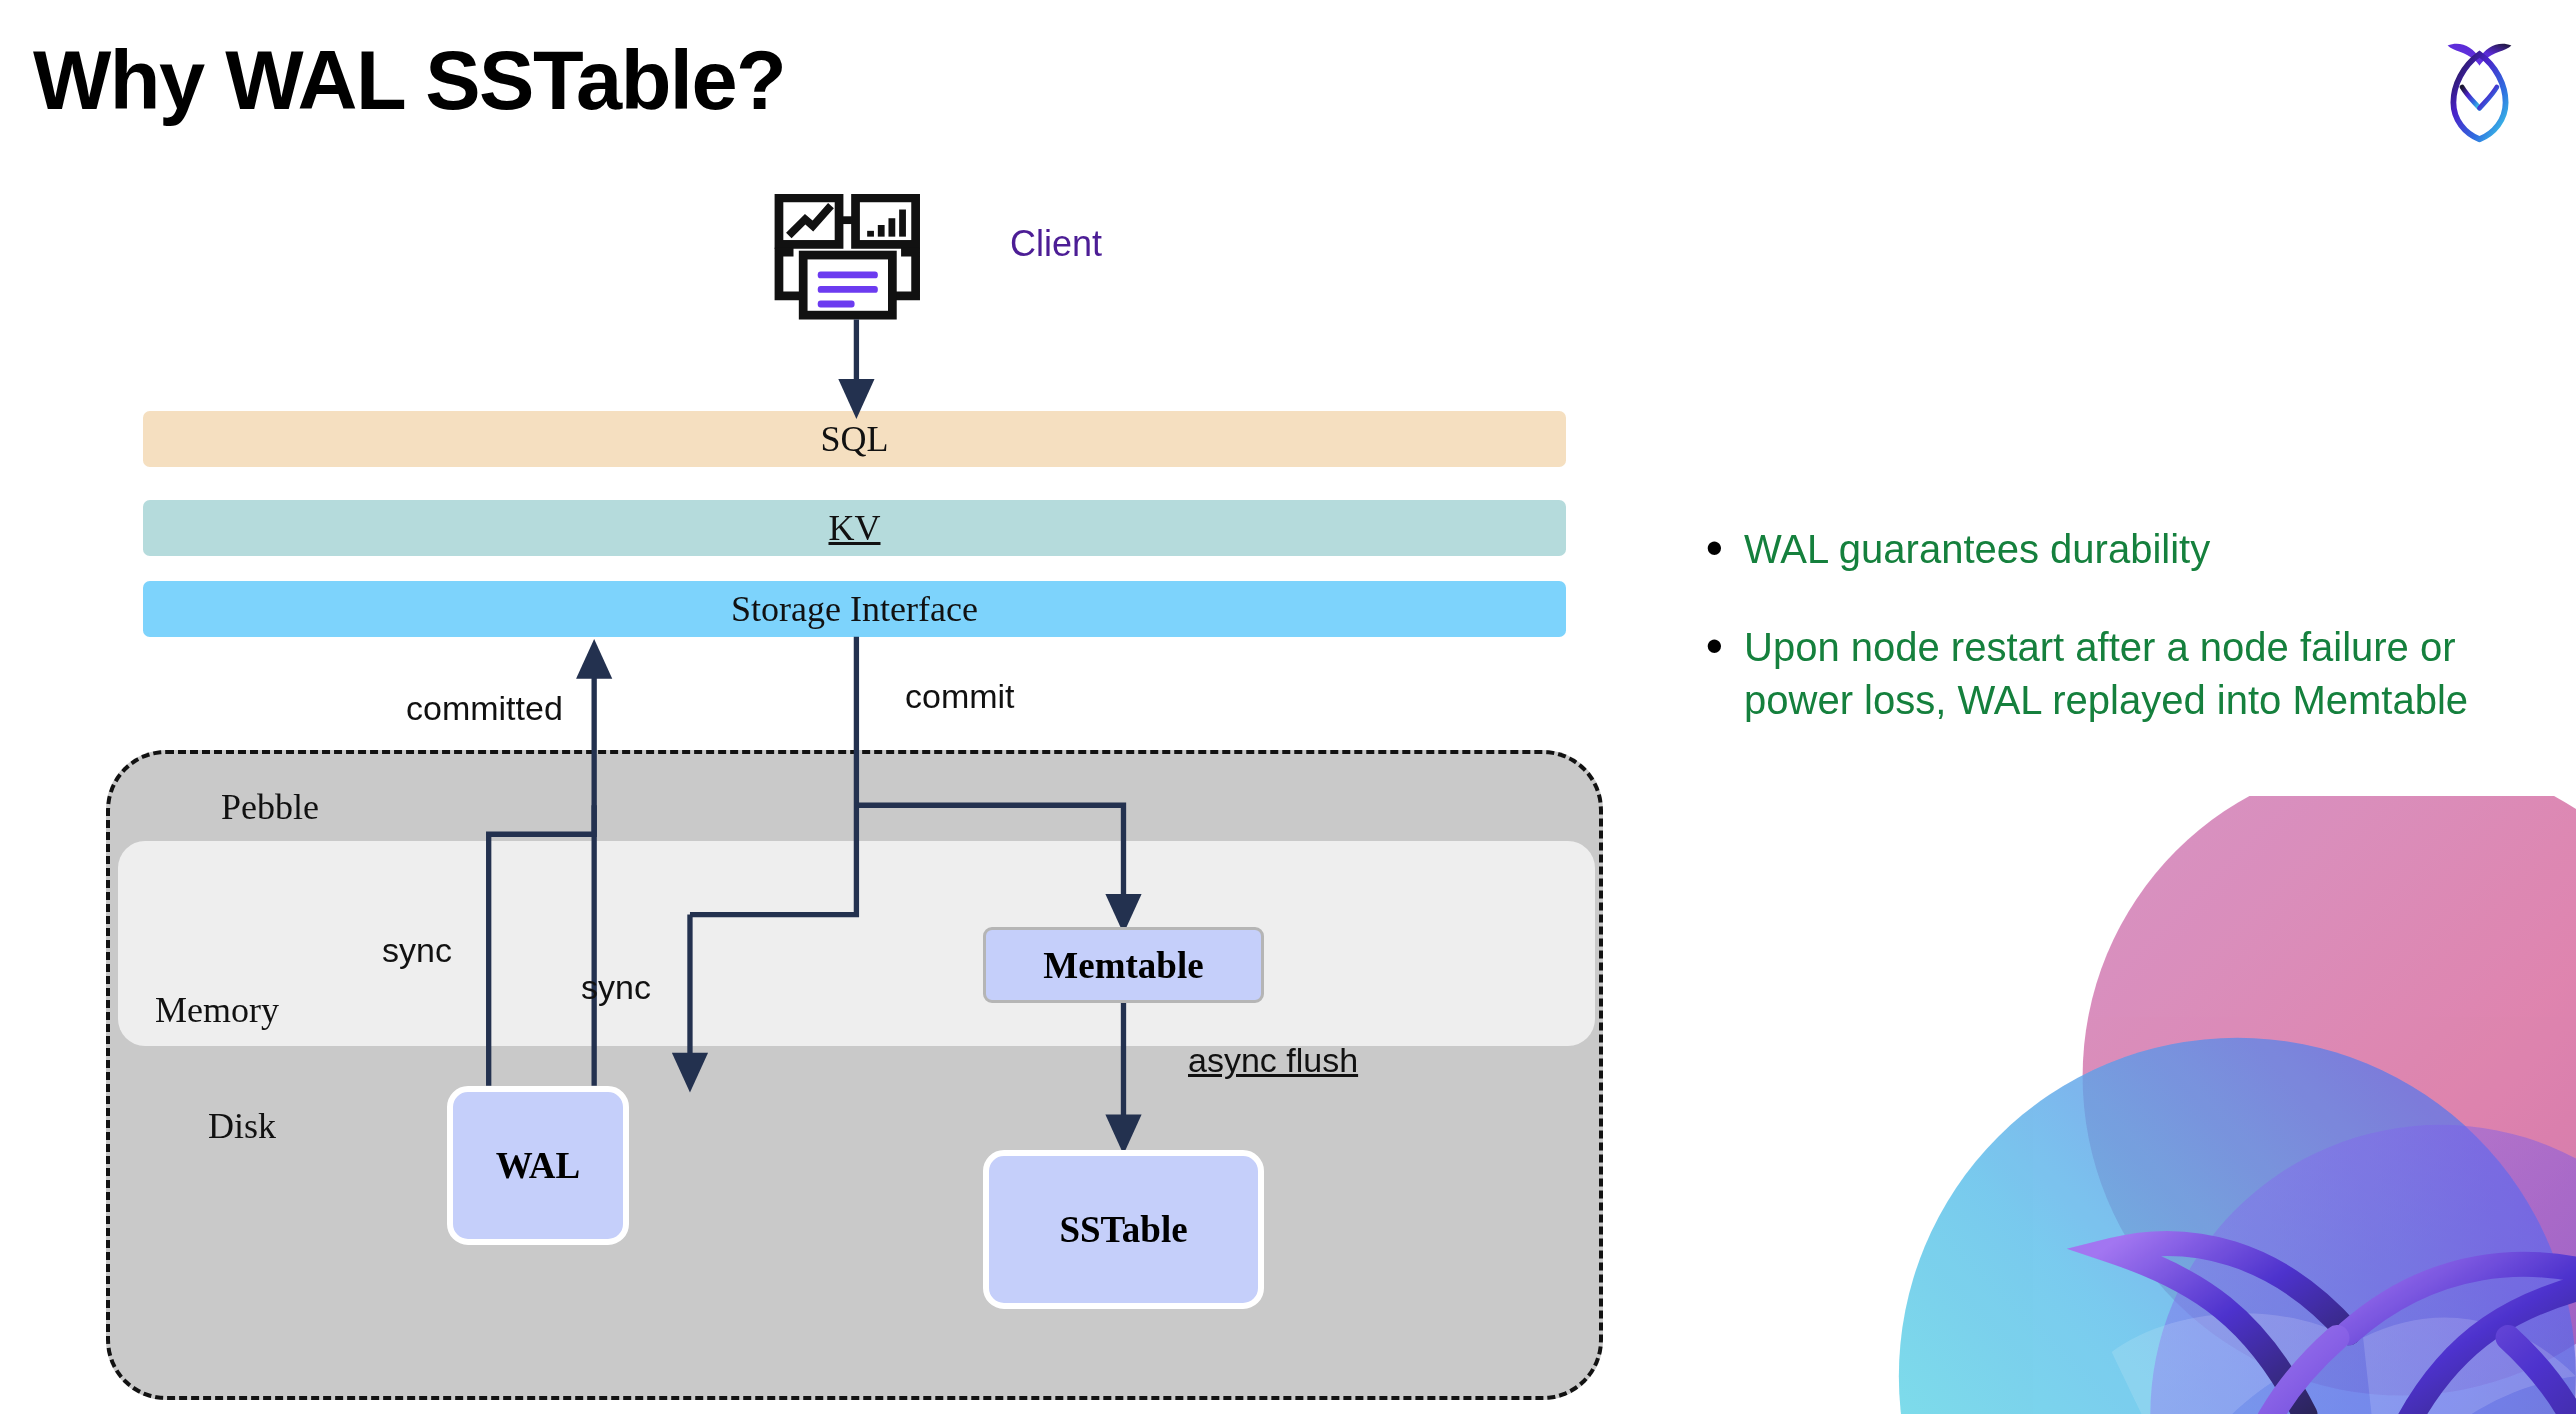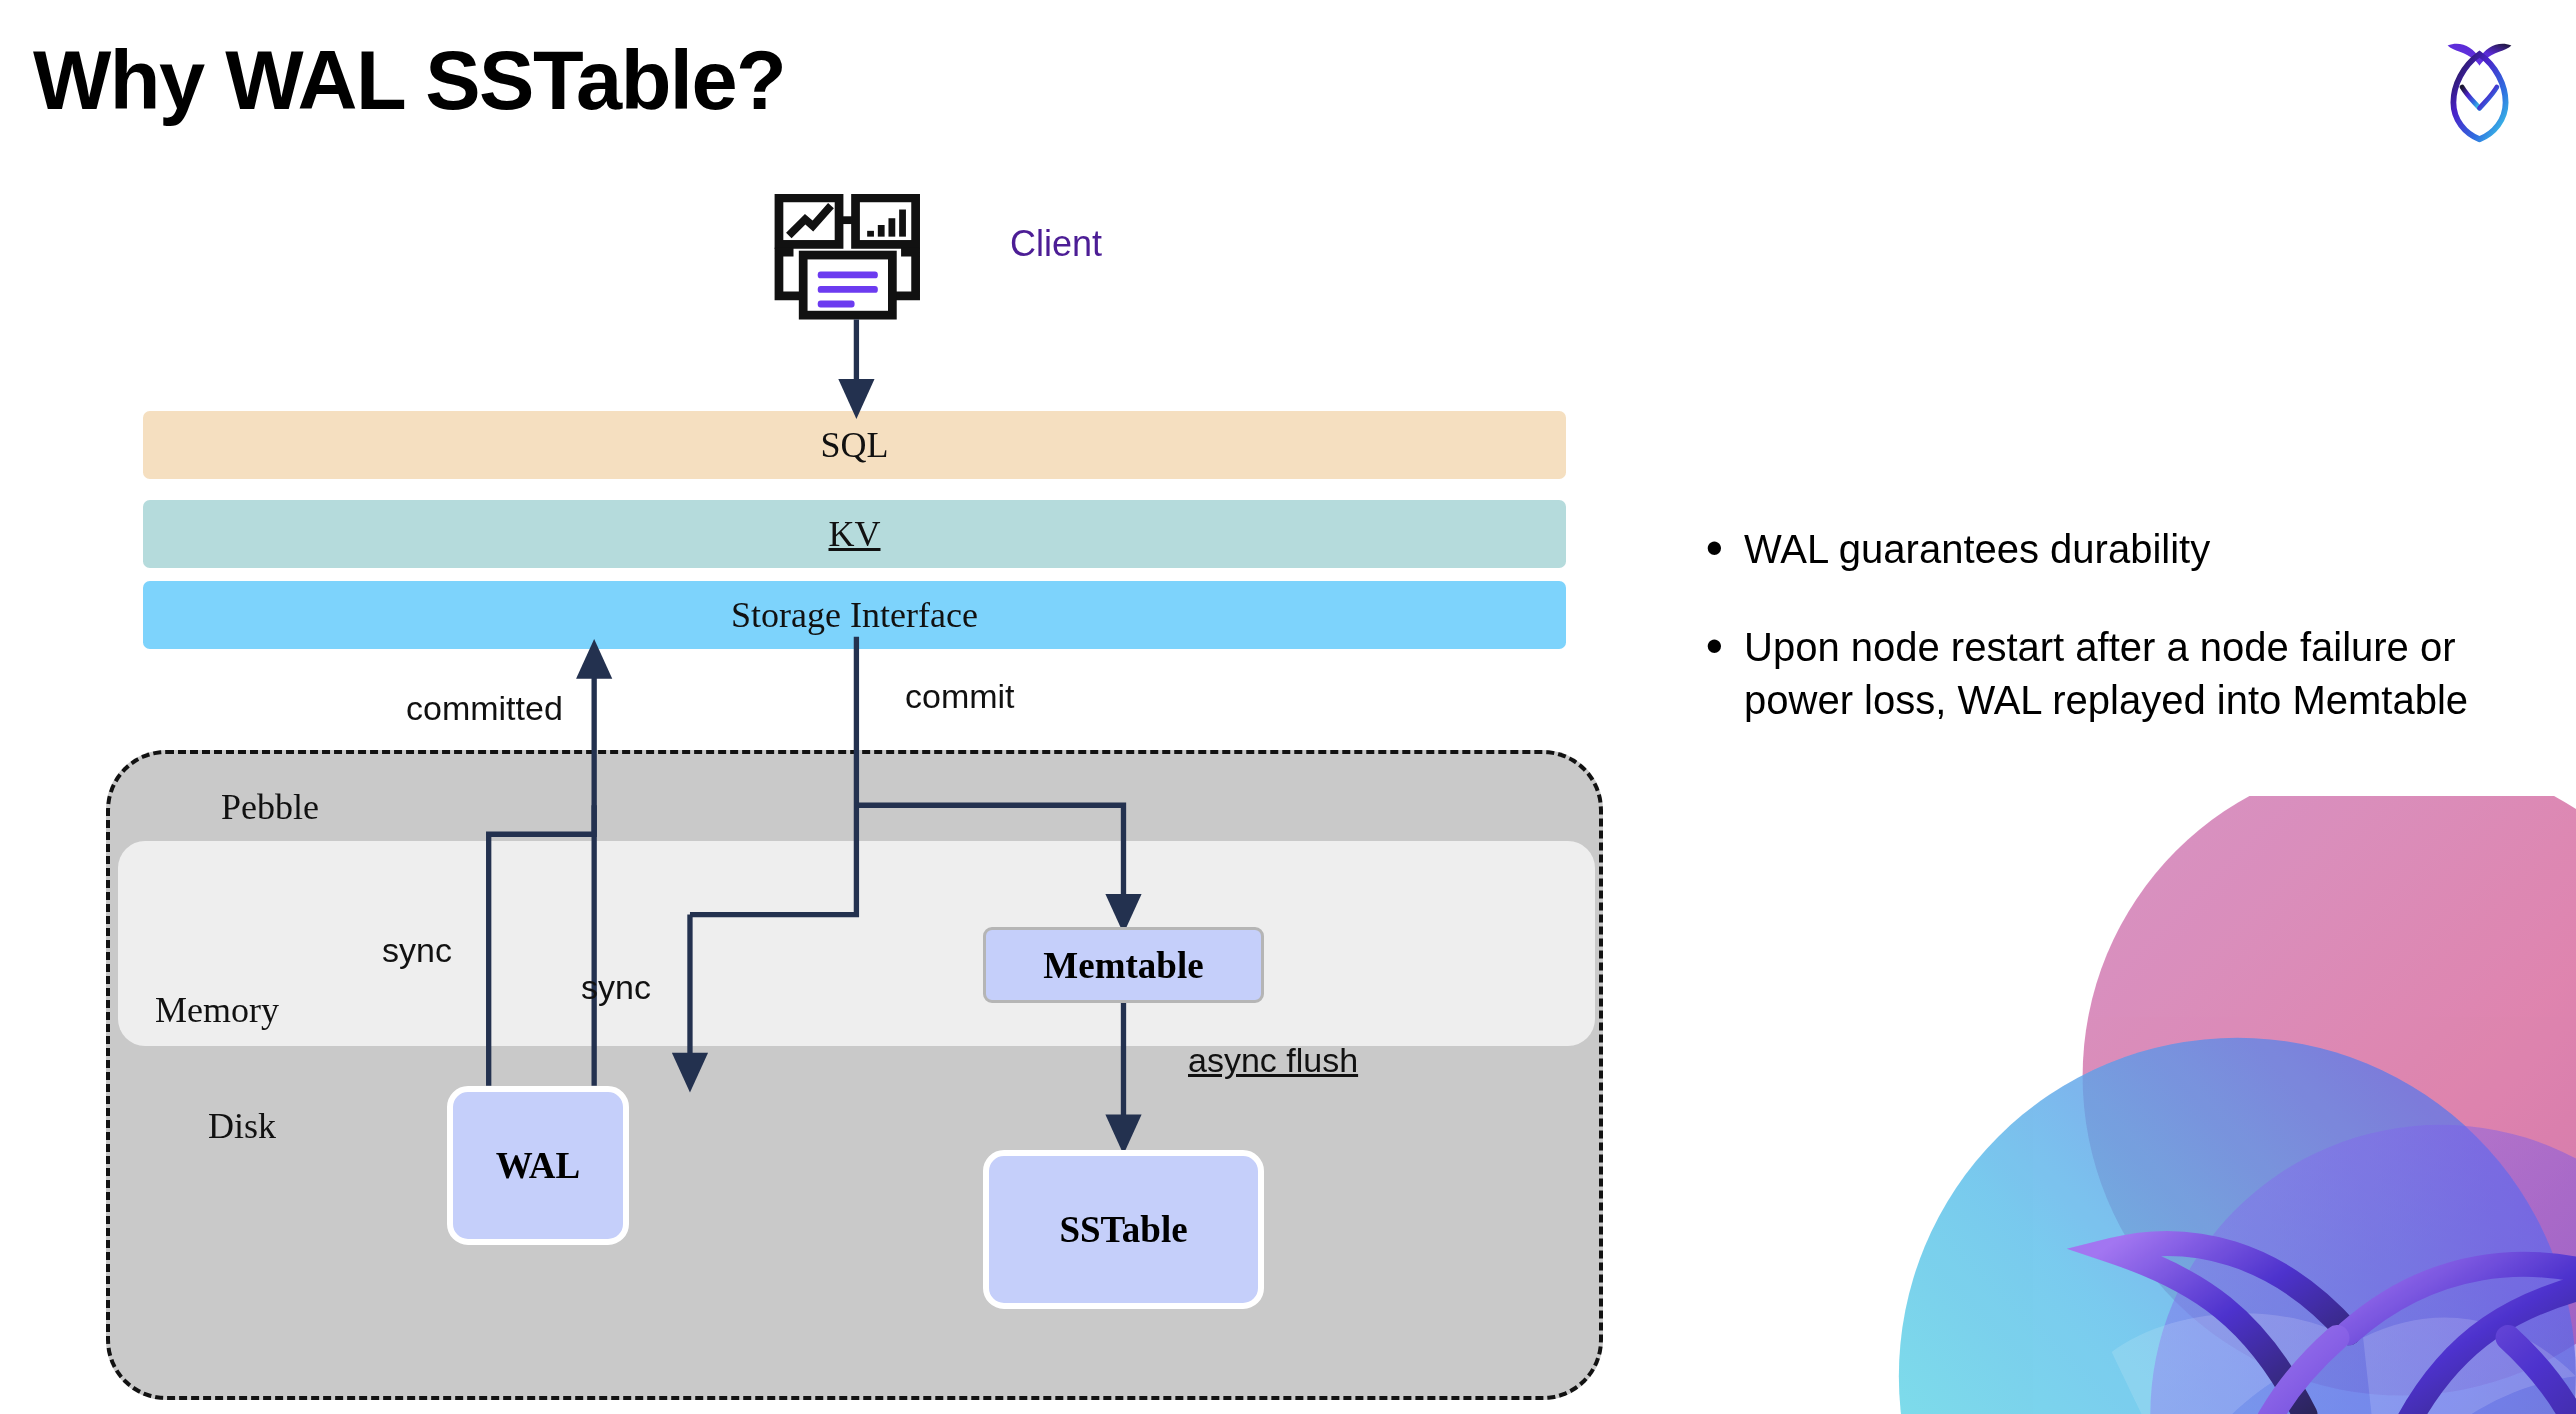--- a/index.html
+++ b/index.html
@@ -23,21 +23,21 @@
   #corner-decor{position:absolute;right:-39px;bottom:-116px;width:794px;height:735px;
                 pointer-events:none;}
 
   
   #client-icon{position:absolute;left:774px;top:194px;width:165px;height:126px;}
   #client-label{position:absolute;left:1010px;top:223px;font-size:36px;color:#4c1d95;
                 font-family:"Liberation Sans",sans-serif;}
 
   
   .layer-bar{
-    position:absolute;left:143px;width:1423px;height:68px;border-radius:6.8px;
+    position:absolute;left:143px;width:1423px;height:56px;border-radius:6.8px;
     display:flex;align-items:center;justify-content:center;
     font-family:"Liberation Serif",serif;font-size:36px;color:#111;
   }
   #bar-sql{top:411px;}
   #bar-kv{top:500px;}
   #bar-storage{top:581px;}
 
   
   #pebble-box{
     position:absolute;left:106px;top:750px;width:1497px;height:650px;
@@ -79,21 +79,21 @@
 
   
   #flow-arrows{position:absolute;left:0;top:0;width:2576px;height:1415px;
                pointer-events:none;}
 
   
   #bullet-list{position:absolute;left:1705px;top:523px;width:803px;}
   .bullet-row{display:flex;align-items:flex-start;margin-bottom:45px;}
   .bullet-dot{width:39px;flex:0 0 39px;font-size:31px;line-height:1.32;color:#000;
               padding-top:3.9px;}
-  .bullet-text{font-size:40px;line-height:1.33;color:#000000;
+  .bullet-text{font-size:40px;line-height:1.33;color:#15803d;
                font-family:"Liberation Sans",sans-serif;}
 </style>
 </head>
 <body>
 
 <div class="slide">
 
   <div id="page-title">Why WAL SSTable?</div>
 
   <svg id="brand-logo" viewBox="0 0 90 120" fill="none">

